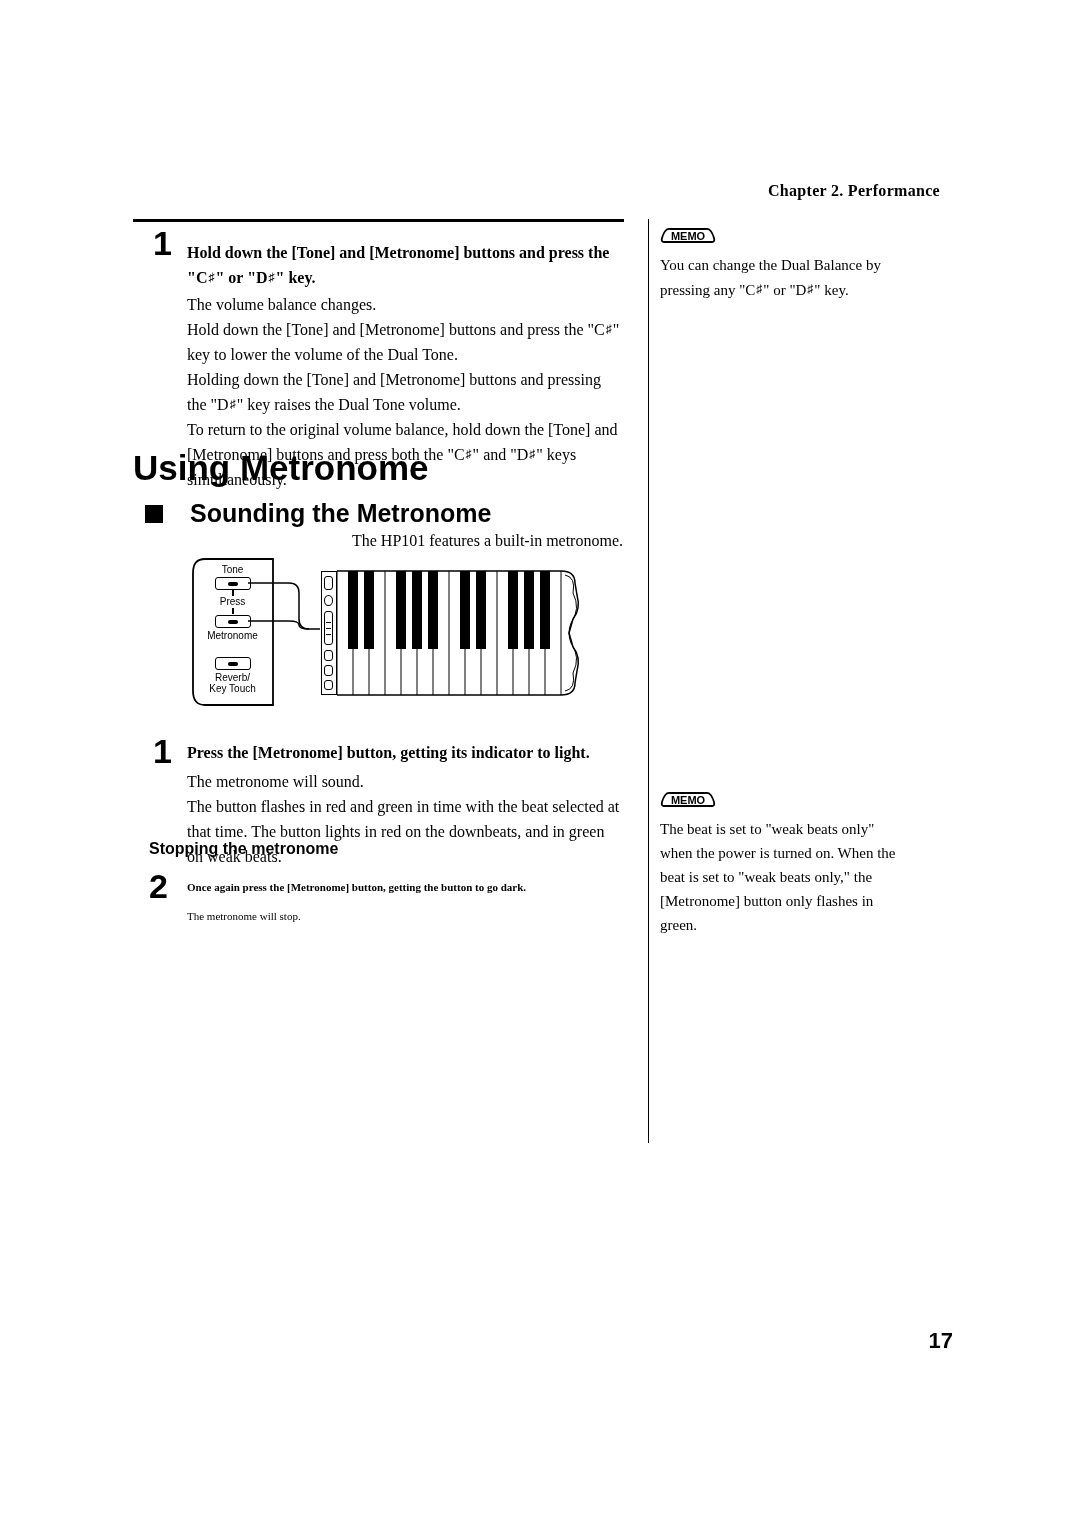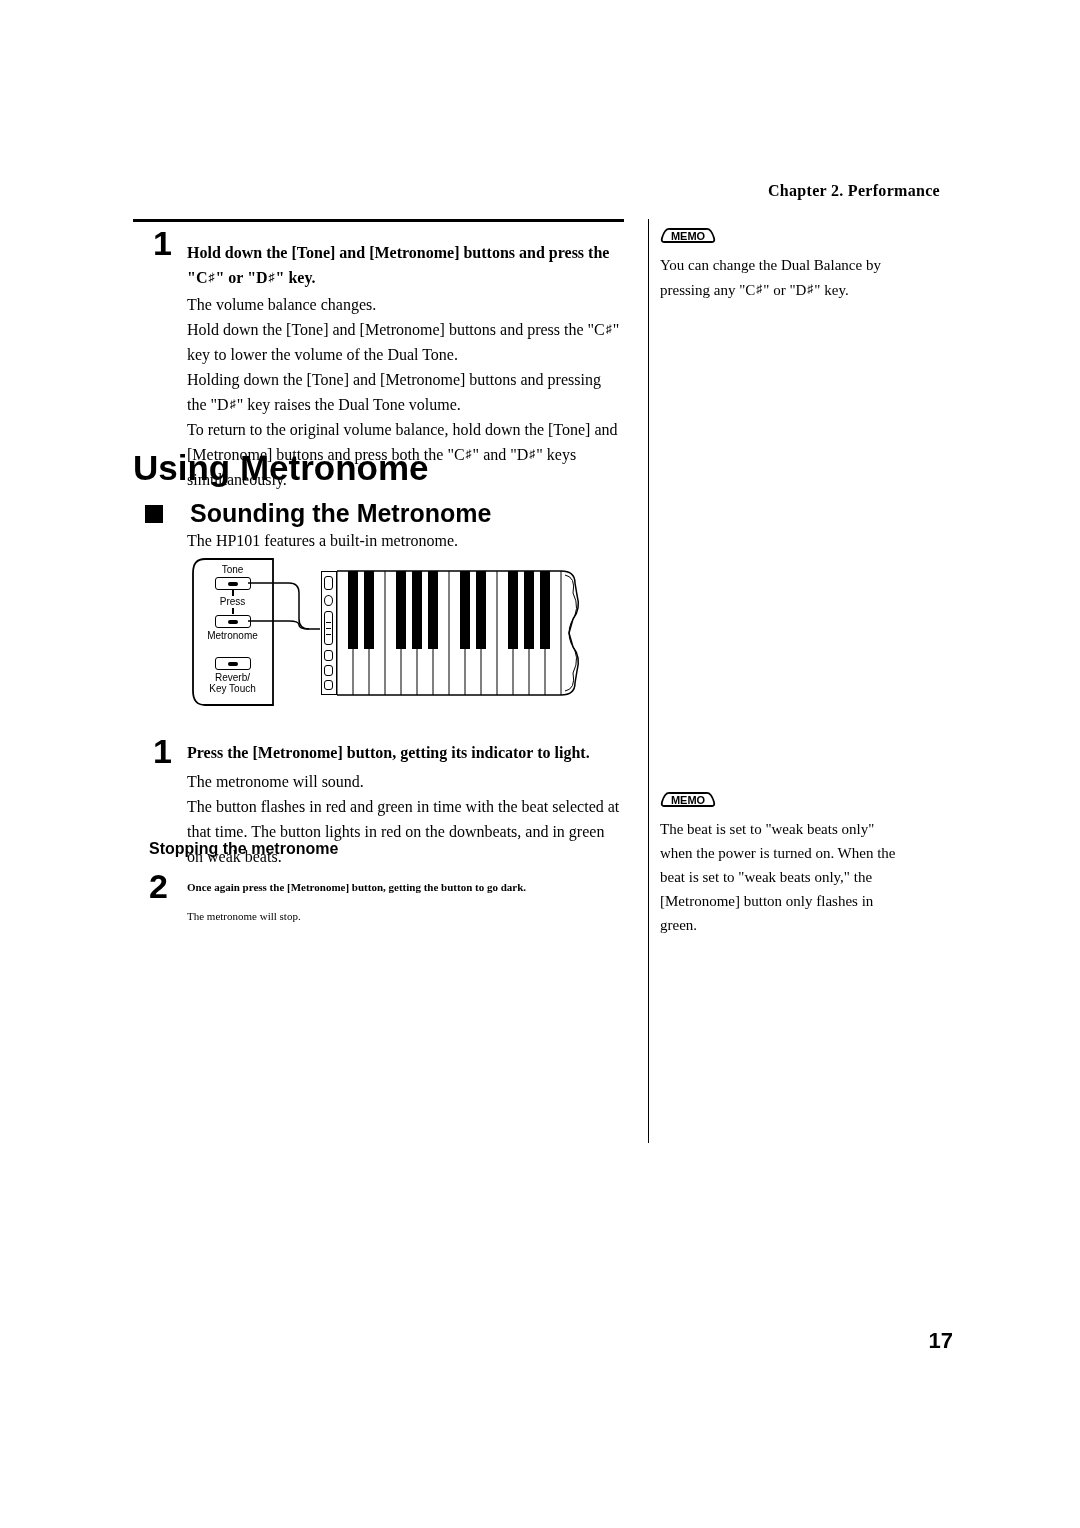--- a/index.html
+++ b/index.html
@@ -80,20 +80,21 @@
     font-weight: 900;
     font-size: 25px;
   }
   .sub-intro {
     position: absolute;
     left: 187px;
     top: 528px;
     width: 436px;
     font-size: 16px;
     line-height: 25px;
+    text-align: right;
   }
   .diagram {
     position: absolute;
     left: 186px;
     top: 557px;
     width: 401px;
     height: 156px;
   }
   .panel {
     position: absolute;

